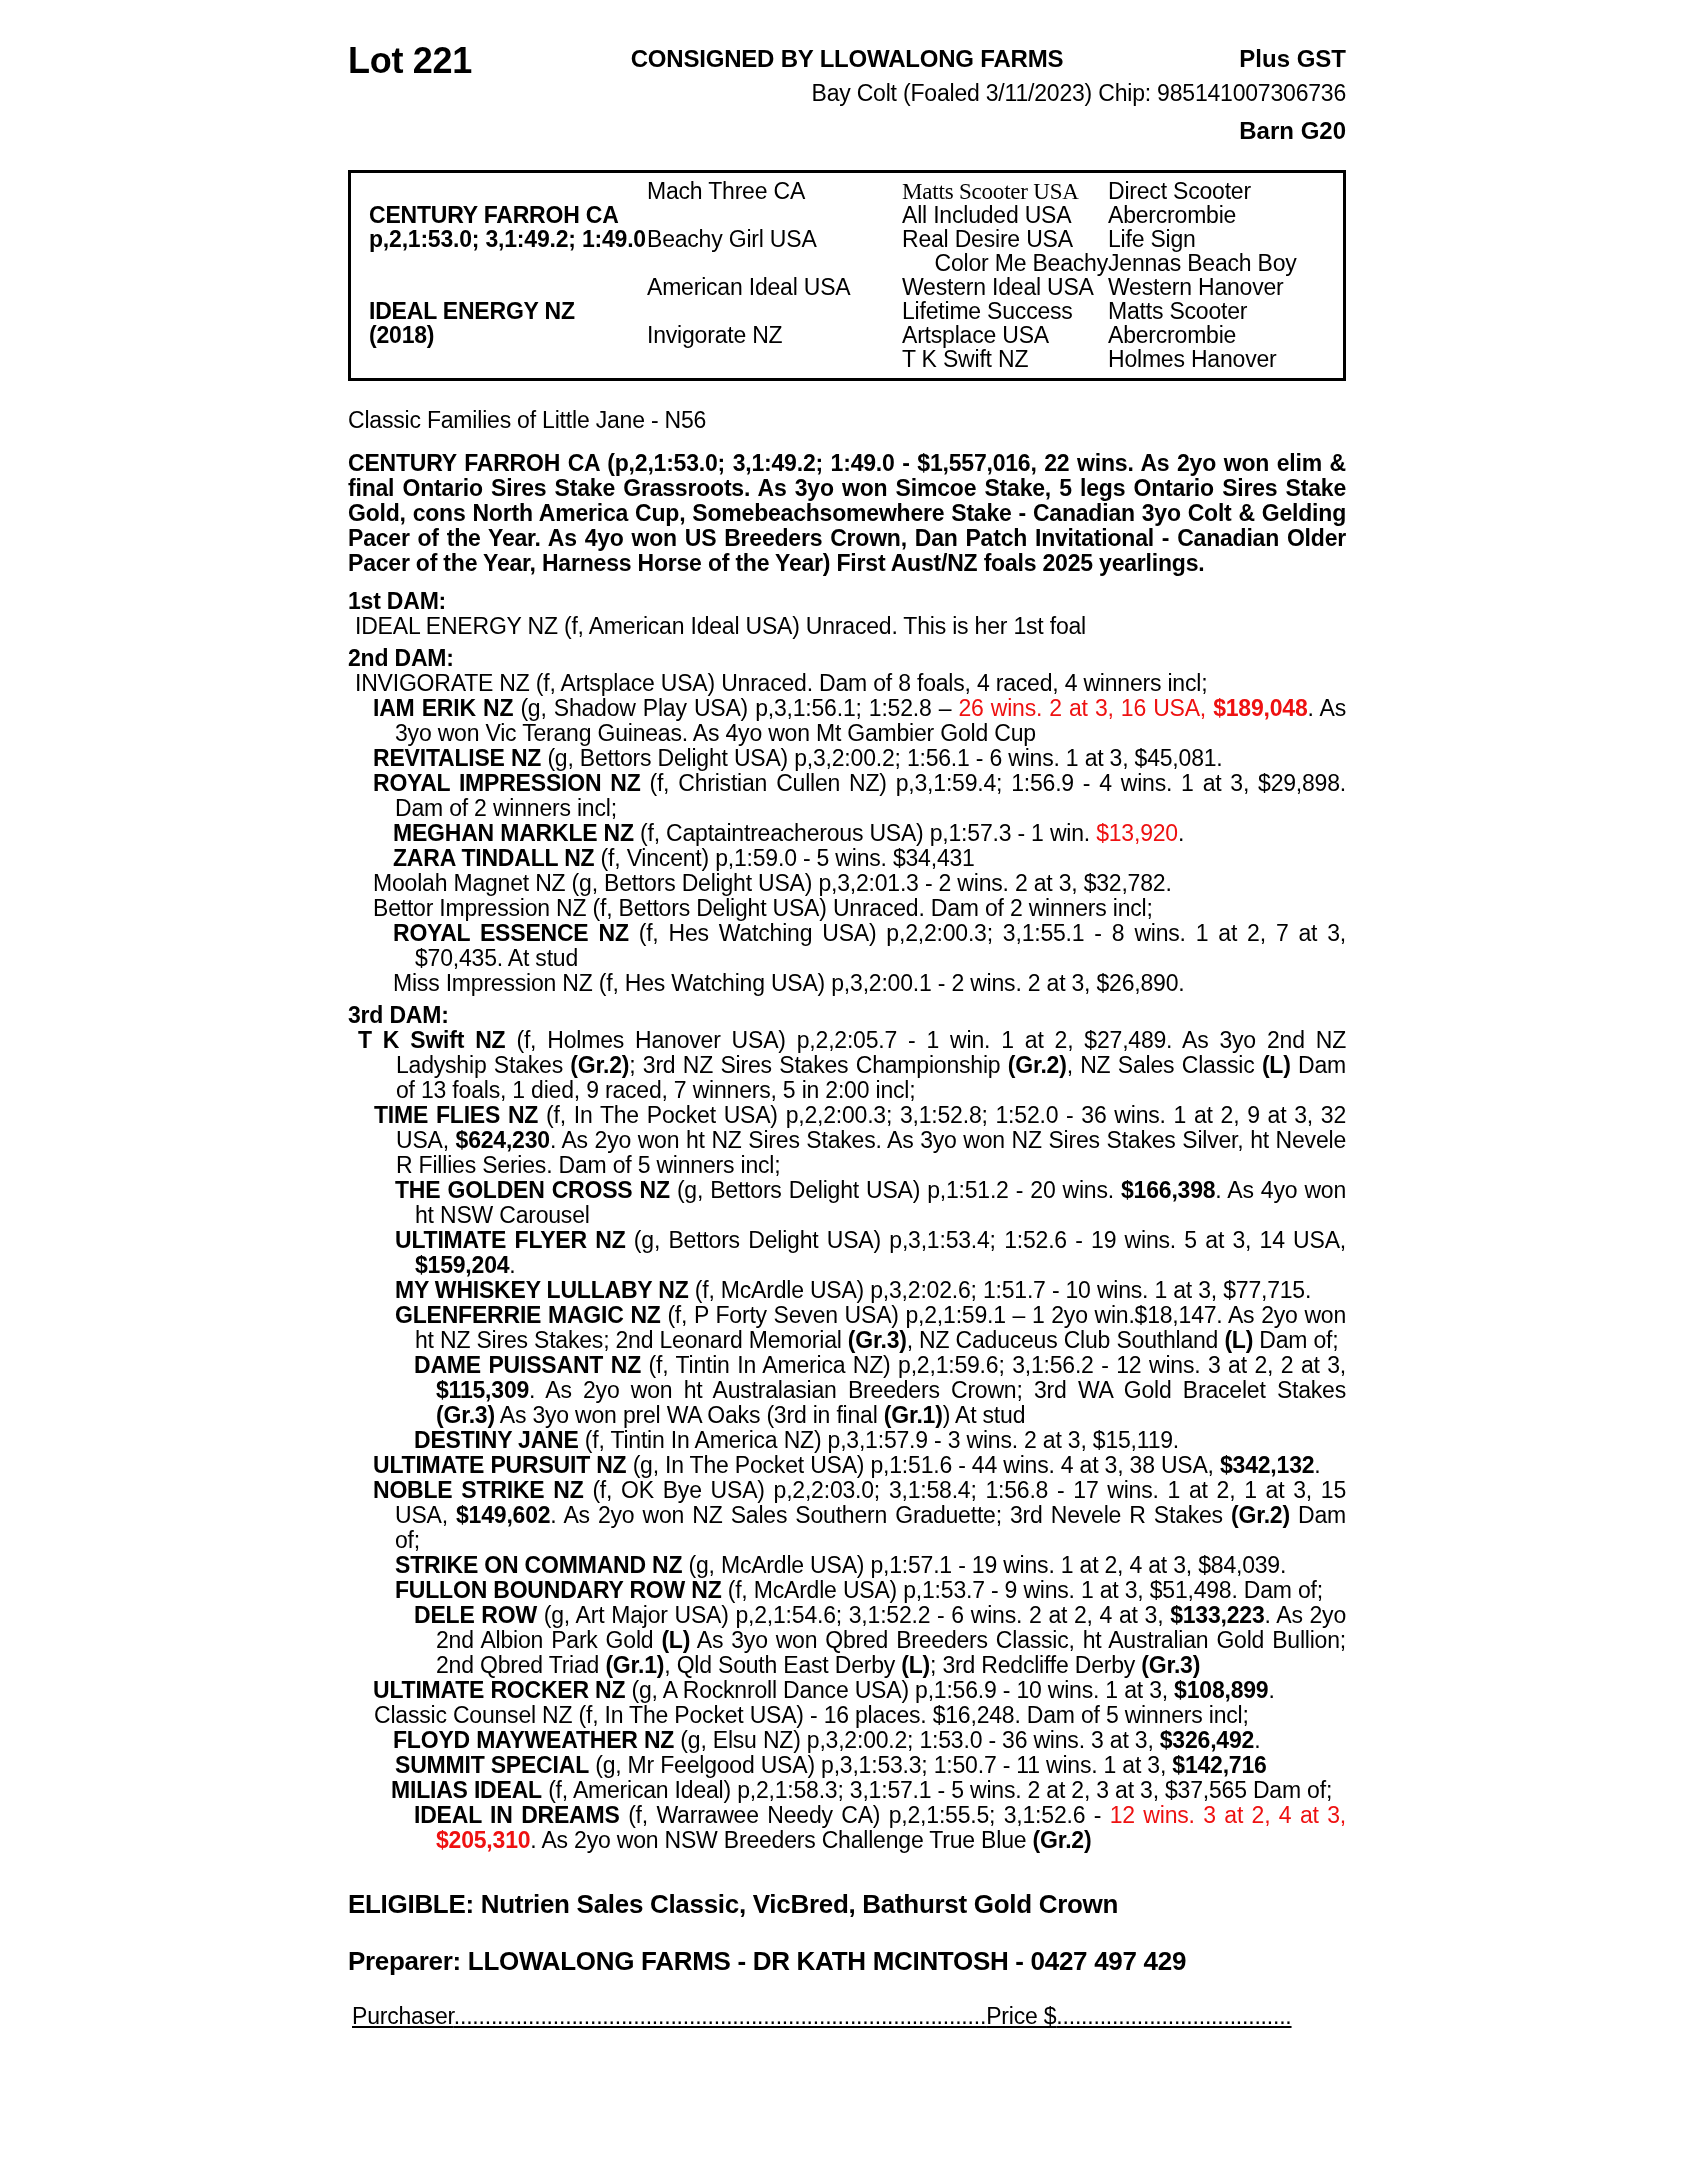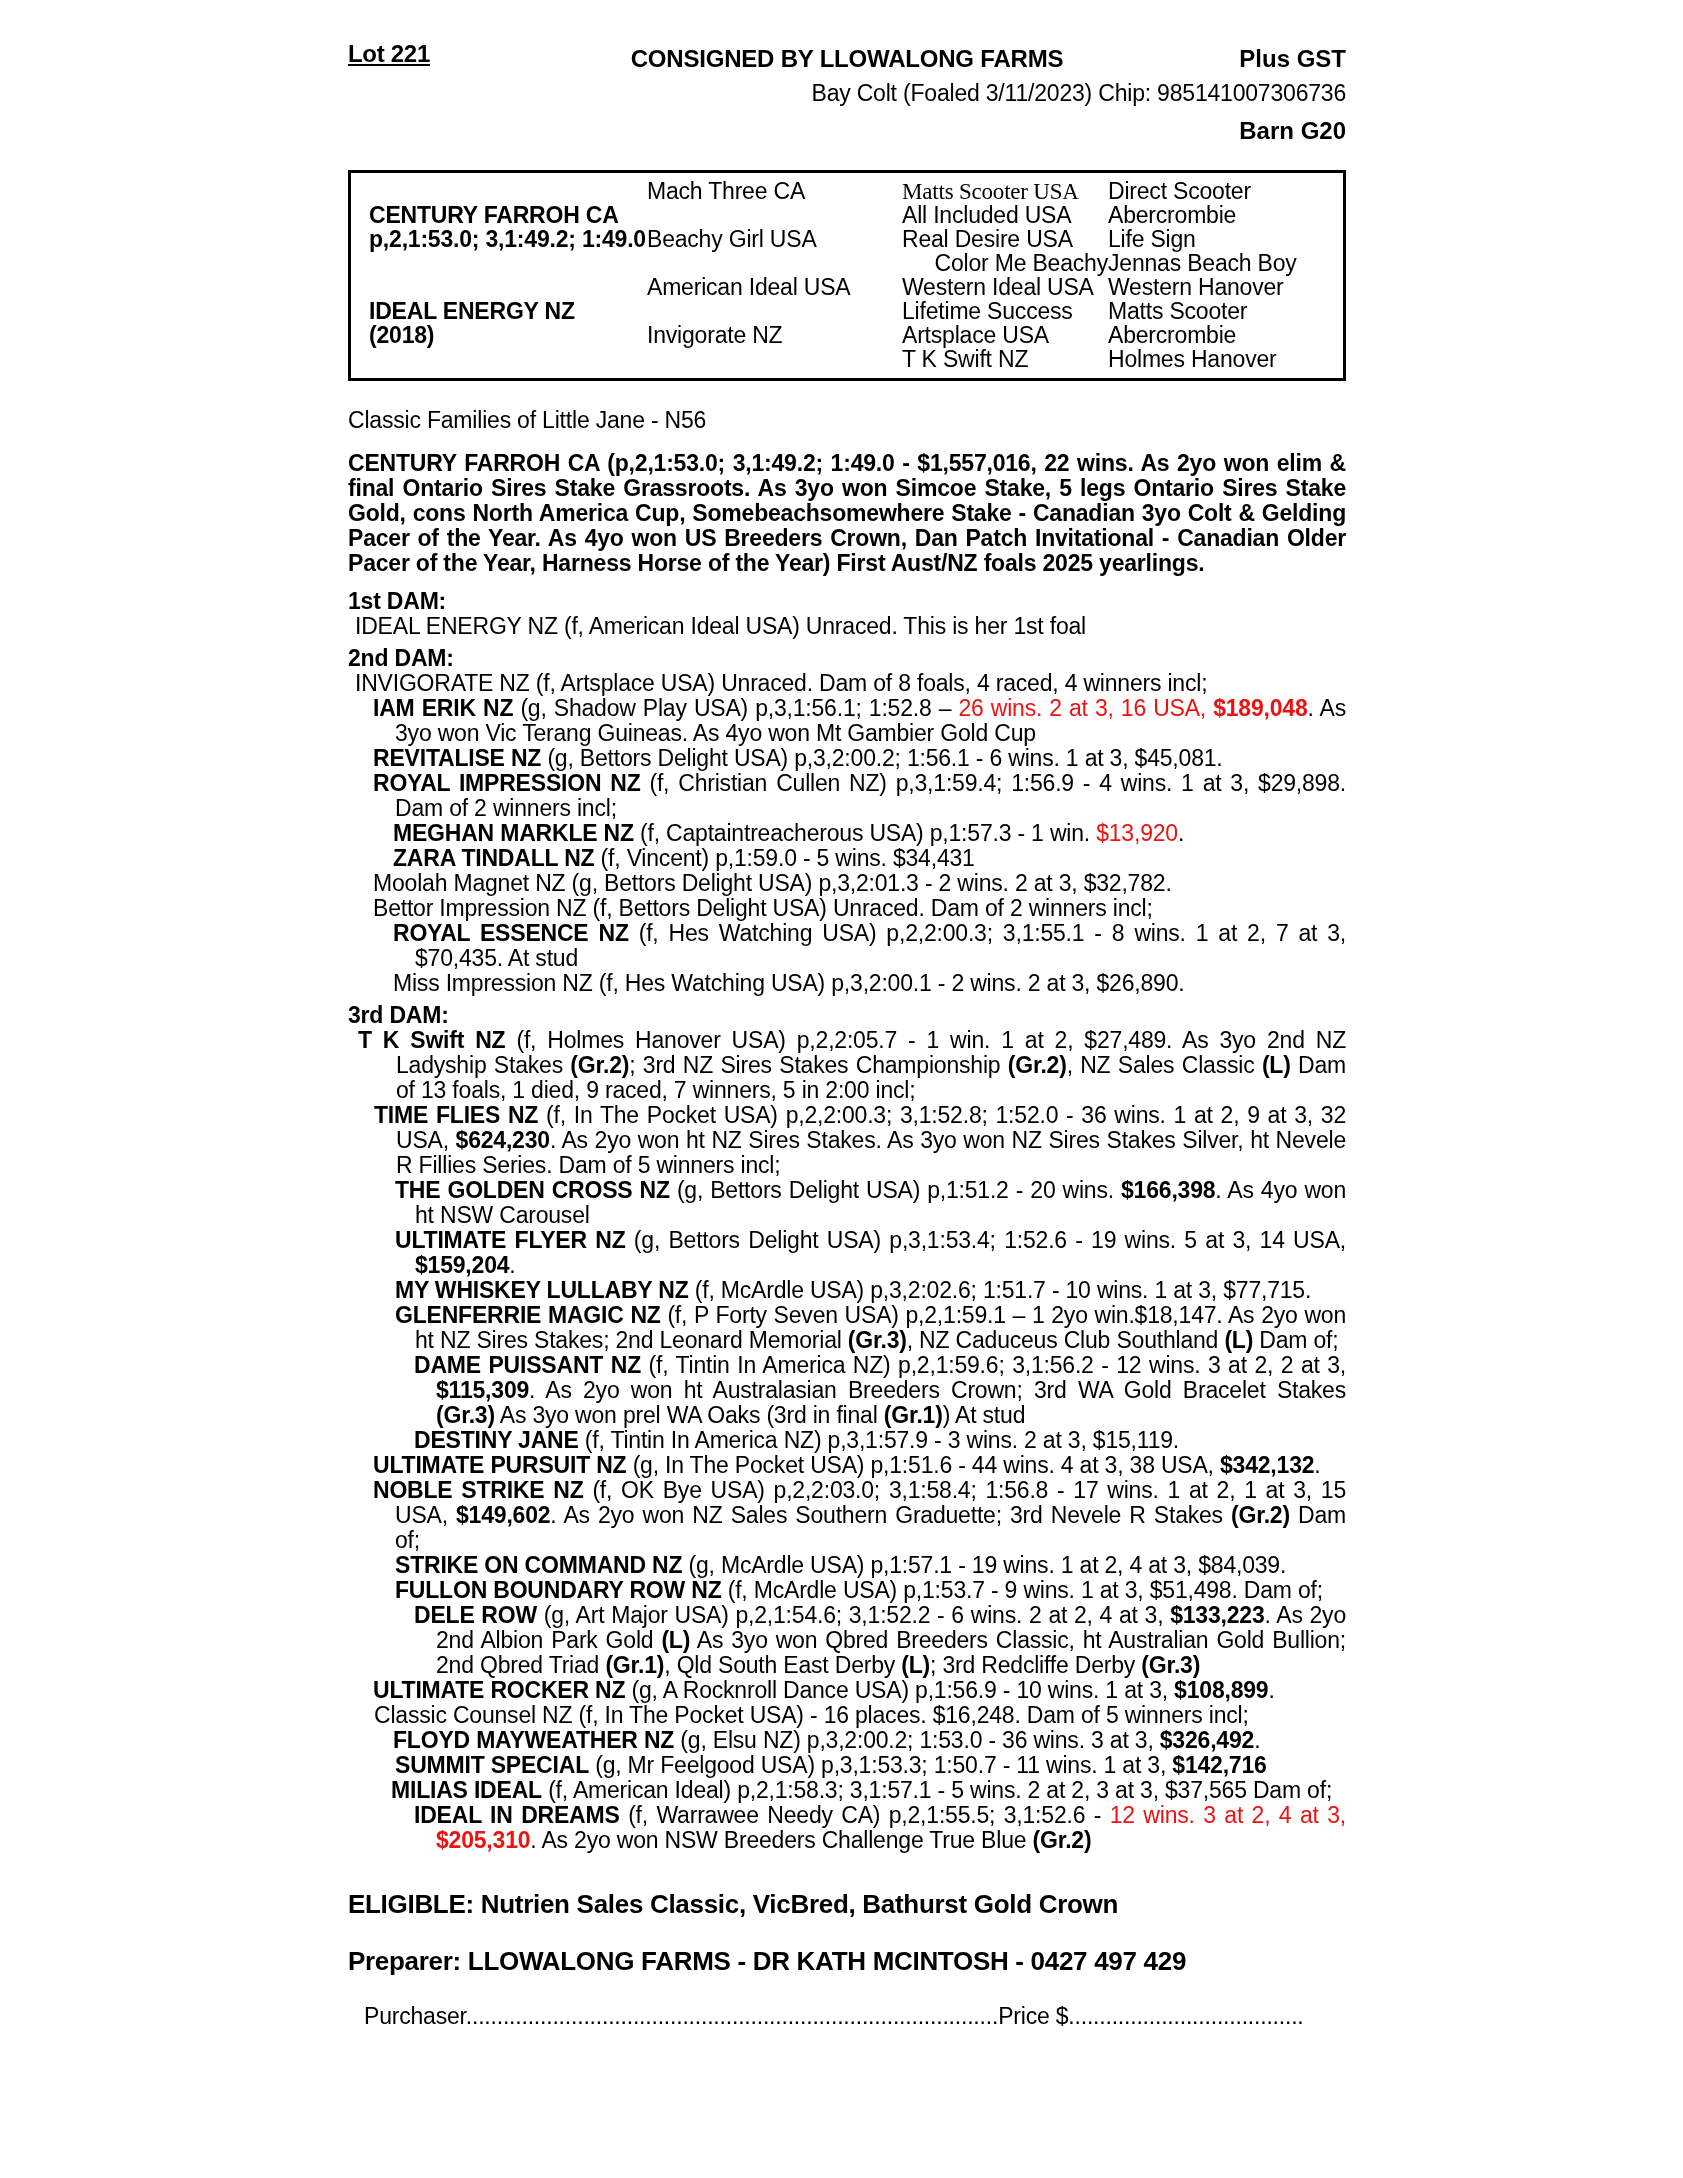--- a/index.html
+++ b/index.html
@@ -9,21 +9,21 @@
     color: #000; position: relative; overflow: hidden;
   }
   .page {
     position: absolute; top: 0; left: 0;
     width: 1683px; height: 2178px;
     padding: 40px 337px 0 348px;
     box-sizing: border-box;
   }
   
   .header { position: relative; }
-  .h-lot { position: absolute; left: 0; top: 0; font-size: 24px; font-weight: bold; letter-spacing: -0.3px; text-decoration: underline; }
+  .h-lot { position: absolute; left: 0; top: 0; font-size: 36px; font-weight: bold; letter-spacing: -0.3px; }
   .h-consigned { text-align: center; font-weight: bold; font-size: 24px; padding-top: 5px; letter-spacing: -0.2px; }
   .h-plus { position: absolute; right: 0; top: 5px; font-weight: bold; font-size: 24px; }
   .h-foaled { text-align: right; font-size: 23px; margin-top: 7px; letter-spacing: -0.2px; }
   .h-barn { text-align: right; font-weight: bold; font-size: 24px; margin-top: 10px; }
   
   .ped-table {
     margin-top: 25px; height: 211px; border: 3px solid #000;
     box-sizing: border-box; display: grid;
     grid-template-columns: 278px 255px 206px 1fr;
     grid-template-rows: repeat(8, 1fr);
@@ -42,21 +42,21 @@
   .entry {
     margin: 0; font-size: 23px; line-height: 25px;
     text-align: justify; letter-spacing: -0.2px;
   }
   .entry span.b  { font-weight: bold; }
   .entry span.r  { color: var(--red); }
   .entry span.br { color: var(--red); font-weight: bold; }
   
   .eligible-line { margin: 36px 0 0 0; font-size: 26px; font-weight: bold; letter-spacing: -0.3px; }
   .preparer-line { margin: 26px 0 0 0; font-size: 26px; font-weight: bold; letter-spacing: -0.3px; }
-  .purchaser-line { margin: 26px 0 0 16px; font-size: 23px; white-space: nowrap; overflow: hidden; letter-spacing: -0.2px; }
+  .purchaser-line { margin: 26px 0 0 4px; font-size: 23px; white-space: nowrap; overflow: hidden; letter-spacing: -0.2px; text-decoration: underline; }
 </style>
 </head>
 <body>
 
 <div class="page">
 
   <div class="header">
     <div class="h-lot">Lot 221</div>
     <div class="h-consigned">CONSIGNED BY LLOWALONG FARMS</div>
     <div class="h-plus">Plus GST</div>

